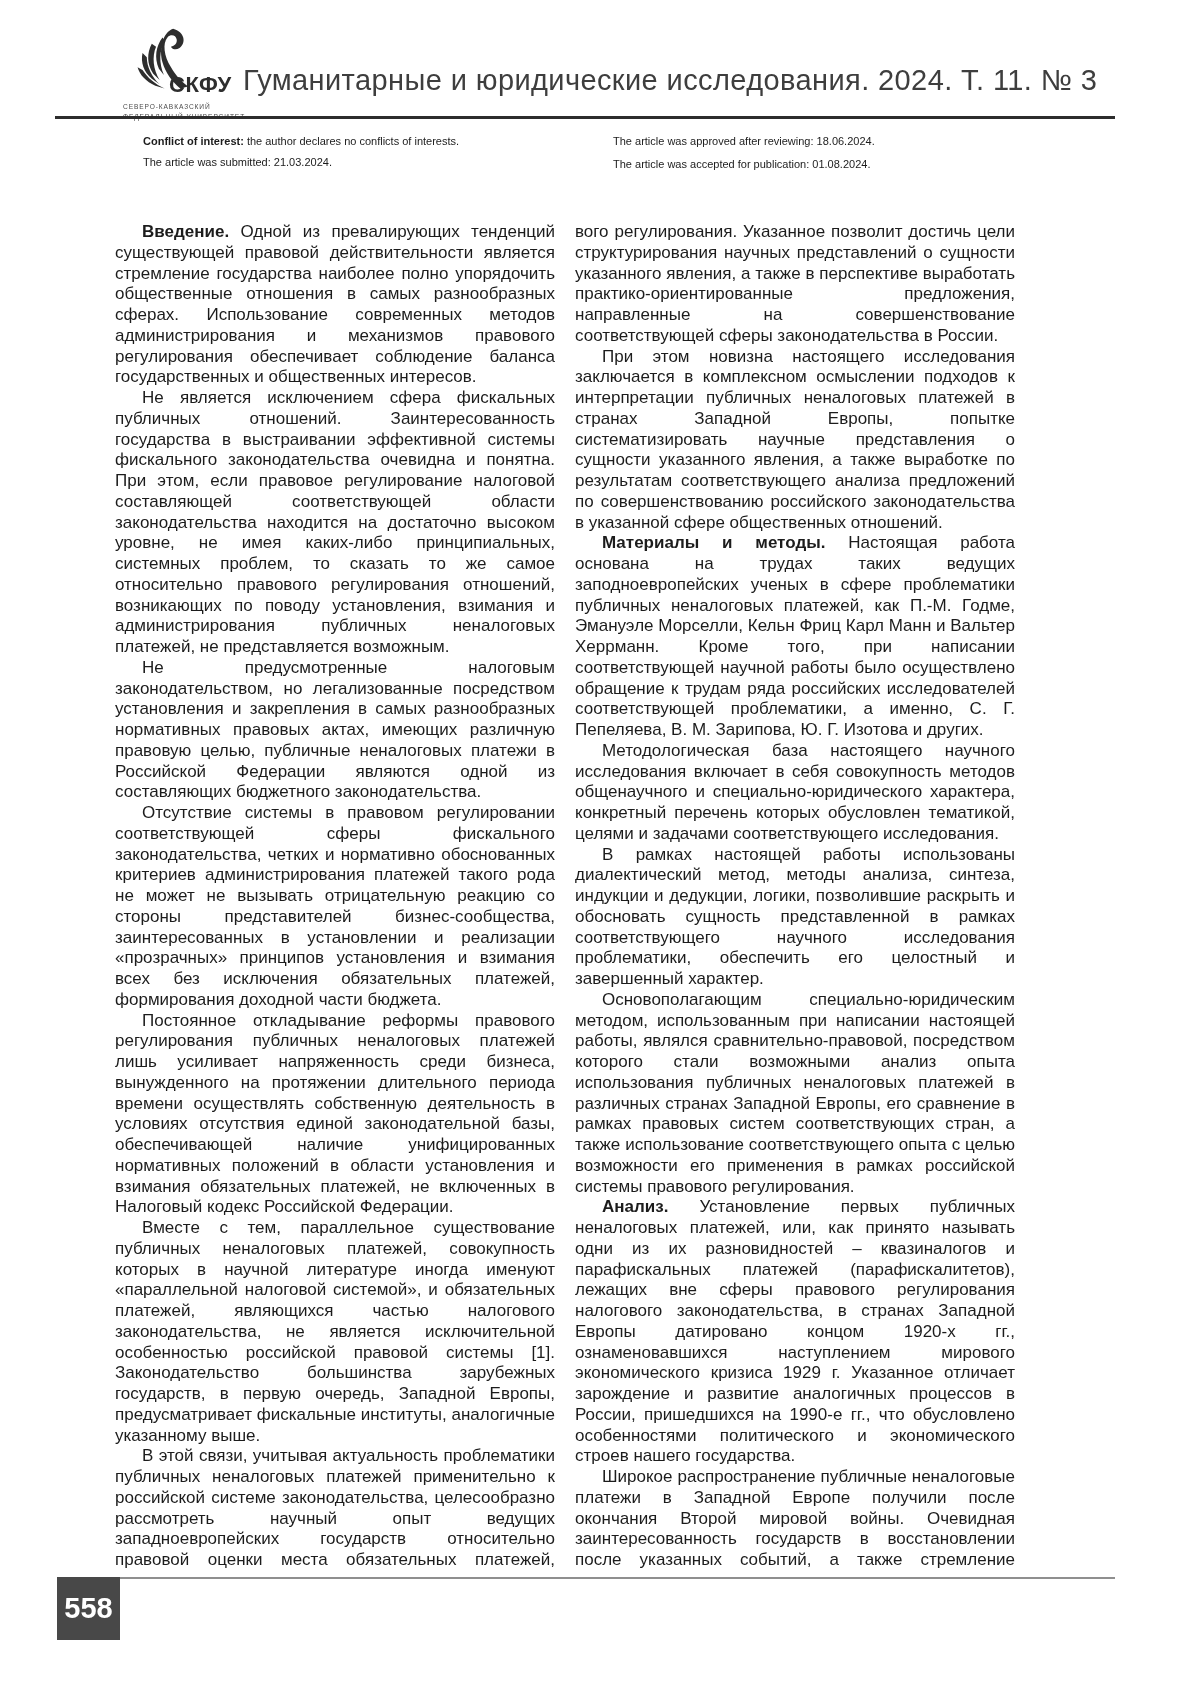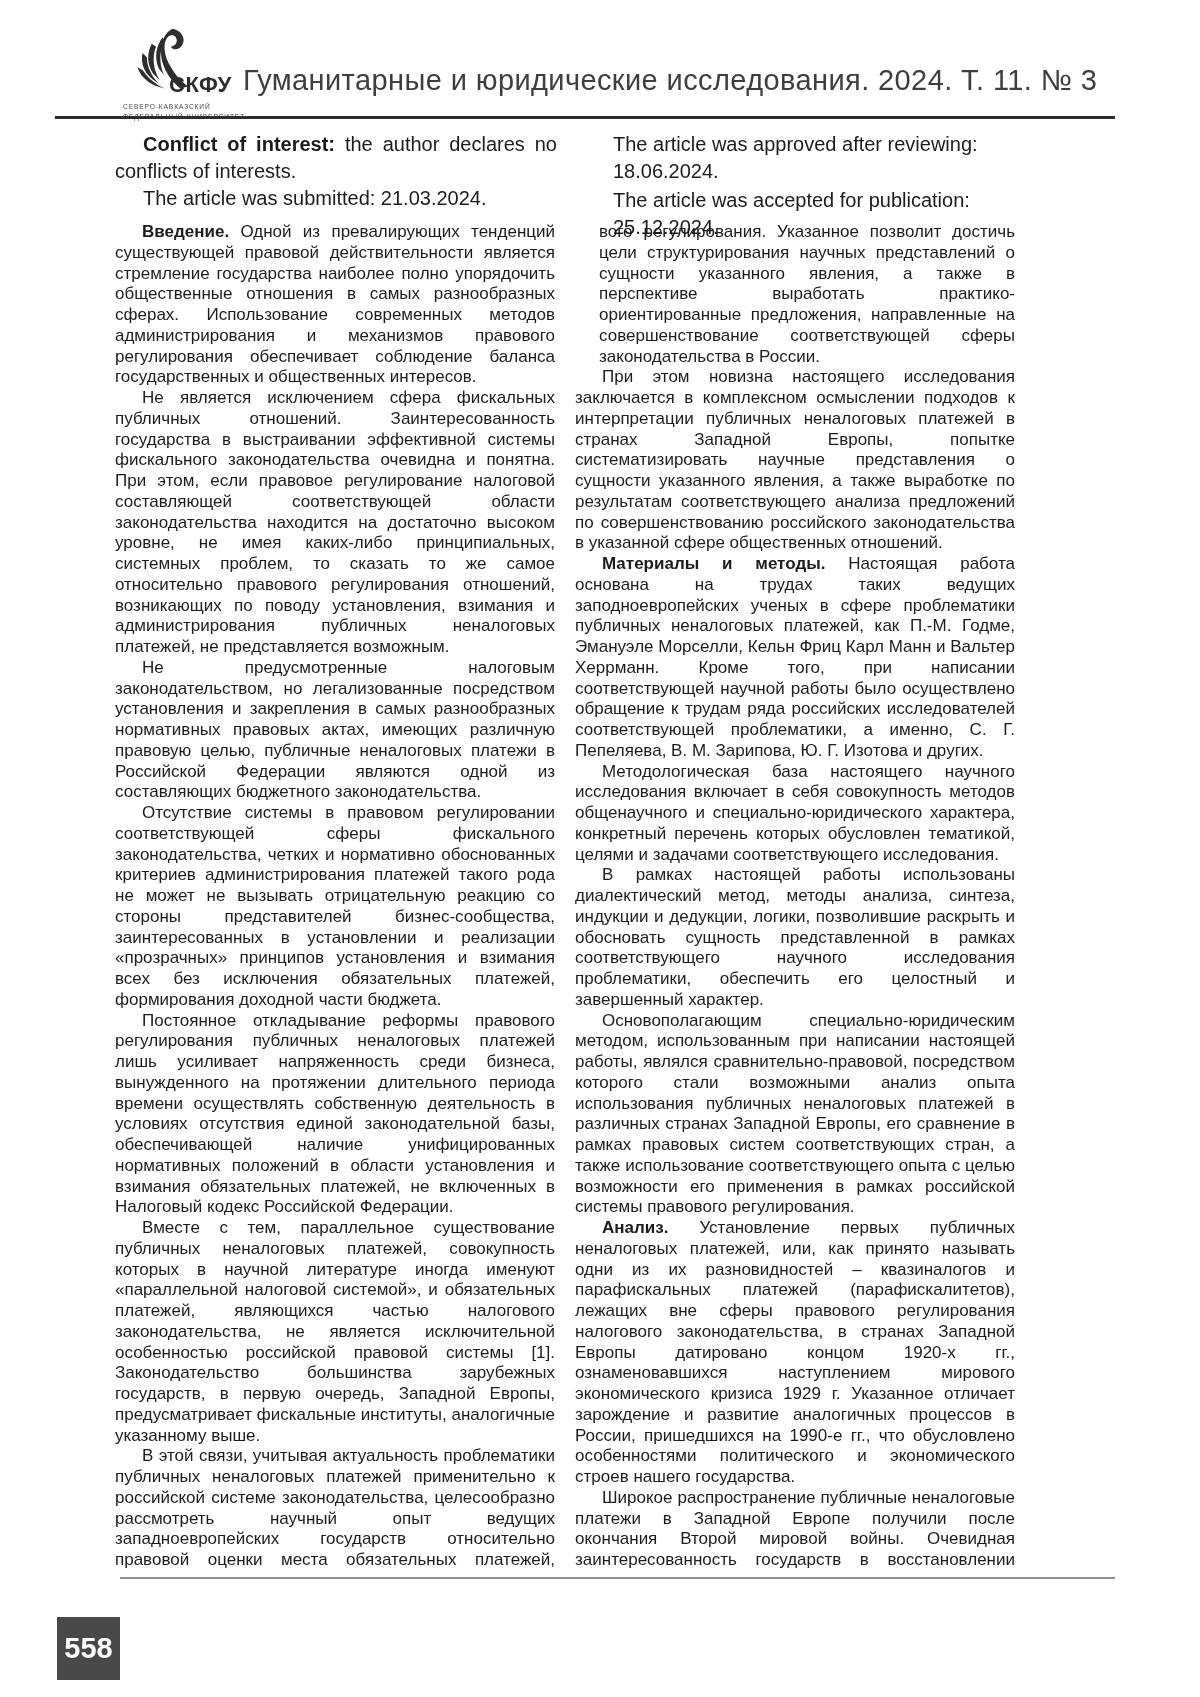--- a/index.html
+++ b/index.html
@@ -8,36 +8,36 @@
 
   
   .logo{position:absolute;left:123px;top:26px;width:140px;}
   .logo svg{display:block;width:80px;height:74px;margin-left:8px;}
   .logo-acronym{position:absolute;left:46px;top:46px;font-weight:bold;font-size:22px;color:#2e2e2e;letter-spacing:0.5px;}
   .logo-sub{margin-top:2px;font-size:6.6px;letter-spacing:0.9px;color:#4a4a4a;line-height:1.55;white-space:nowrap;}
   .journal-title{position:absolute;left:243px;top:64px;font-size:29px;color:#3e3e3e;letter-spacing:0.4px;white-space:nowrap;}
   .header-rule{position:absolute;left:55px;top:116px;width:1060px;height:3px;background:#2d2d2d;}
 
   
-  .fm{font-size:20px;line-height:27px;}
+  .fm{font-size:11px;line-height:21px;}
   .fm-left{position:absolute;left:115px;top:131px;width:442px;}
   .fm-left p{margin:0;text-indent:28px;text-align:justify;}
   .fm-right{position:absolute;left:597px;top:131px;width:420px;}
   .fm-right div{margin:0 0 2px 16px;}
 
   
   .body-cols{position:absolute;left:115px;top:222px;width:900px;height:1348px;display:flex;gap:20px;overflow:hidden;}
   .col{width:440px;}
   .col p{margin:0;text-indent:27px;text-align:justify;font-size:17px;line-height:20.75px;}
-  .col p.no-indent{text-indent:0;margin-left:24px;}
+  .col p.no-indent{text-indent:0;}
   .col b{font-weight:700;}
 
   
   .page-box{position:absolute;left:57px;top:1577px;width:63px;height:63px;background:#484848;
-            color:#ffffff;font-size:29px;font-weight:bold;display:flex;align-items:center;justify-content:center;margin-top:40px;}
+            color:#ffffff;font-size:29px;font-weight:bold;display:flex;align-items:center;justify-content:center;}
   .footer-rule{position:absolute;left:120px;top:1577px;width:995px;height:2px;background:#8f8f8f;}
 </style>
 </head>
 <body>
 
 <div class="page">
 
   <div class="logo">
     <svg viewBox="0 0 110 104" aria-hidden="true">
       <g fill="#2e2e2e">
@@ -55,21 +55,21 @@
 
   <div class="journal-title">Гуманитарные и юридические исследования. 2024. Т. 11. № 3</div>
   <div class="header-rule"></div>
 
   <div class="fm fm-left">
     <p><b>Conflict of interest:</b><span> the author declares no conflicts of interests.</span></p>
     <p>The article was submitted: 21.03.2024.</p>
   </div>
   <div class="fm fm-right">
     <div>The article was approved after reviewing: 18.06.2024.</div>
-    <div>The article was accepted for publication: 25.12.2024.</div>
+    <div>The article was accepted for publication: 01.08.2024.</div>
   </div>
 
   <div class="body-cols">
     <div class="col">
       <p><b>Введение.</b><span> Одной из превалирующих тенденций существующей правовой действительности является стремление государства наиболее полно упорядочить общественные отношения в самых разнообразных сферах. Использование современных методов администрирования и механизмов правового регулирования обеспечивает соблюдение баланса государственных и общественных интересов.</span></p>
       <p><span>Не является исключением сфера фискальных публичных отношений. Заинтересованность государства в выстраивании эффективной системы фискального законодательства очевидна и понятна. При этом, если правовое регулирование налоговой составляющей соответствующей области законодательства находится на достаточно высоком уровне, не имея каких-либо принципиальных, системных проблем, то сказать то же самое относительно правового регулирования отношений, возникающих по поводу установления, взимания и администрирования публичных неналоговых платежей, не представляется возможным.</span></p>
       <p><span>Не предусмотренные налоговым законодательством, но легализованные посредством установления и закрепления в самых разнообразных нормативных правовых актах, имеющих различную правовую целью, публичные неналоговых платежи в Российской Федерации являются одной из составляющих бюджетного законодательства.</span></p>
       <p><span>Отсутствие системы в правовом регулировании соответствующей сферы фискального законодательства, четких и нормативно обоснованных критериев администрирования платежей такого рода не может не вызывать отрицательную реакцию со стороны представителей бизнес-сообщества, заинтересованных в установлении и реализации «прозрачных» принципов установления и взимания всех без исключения обязательных платежей, формирования доходной части бюджета.</span></p>
       <p><span>Постоянное откладывание реформы правового регулирования публичных неналоговых платежей лишь усиливает напряженность среди бизнеса, вынужденного на протяжении длительного периода времени осуществлять собственную деятельность в условиях отсутствия единой законодательной базы, обеспечивающей наличие унифицированных нормативных положений в области установления и взимания обязательных платежей, не включенных в Налоговый кодекс Российской Федерации.</span></p>
       <p><span>Вместе с тем, параллельное существование публичных неналоговых платежей, совокупность которых в научной литературе иногда именуют «параллельной налоговой системой», и обязательных платежей, являющихся частью налогового законодательства, не является исключительной особенностью российской правовой системы [1]. Законодательство большинства зарубежных государств, в первую очередь, Западной Европы, предусматривает фискальные институты, аналогичные указанному выше.</span></p>

